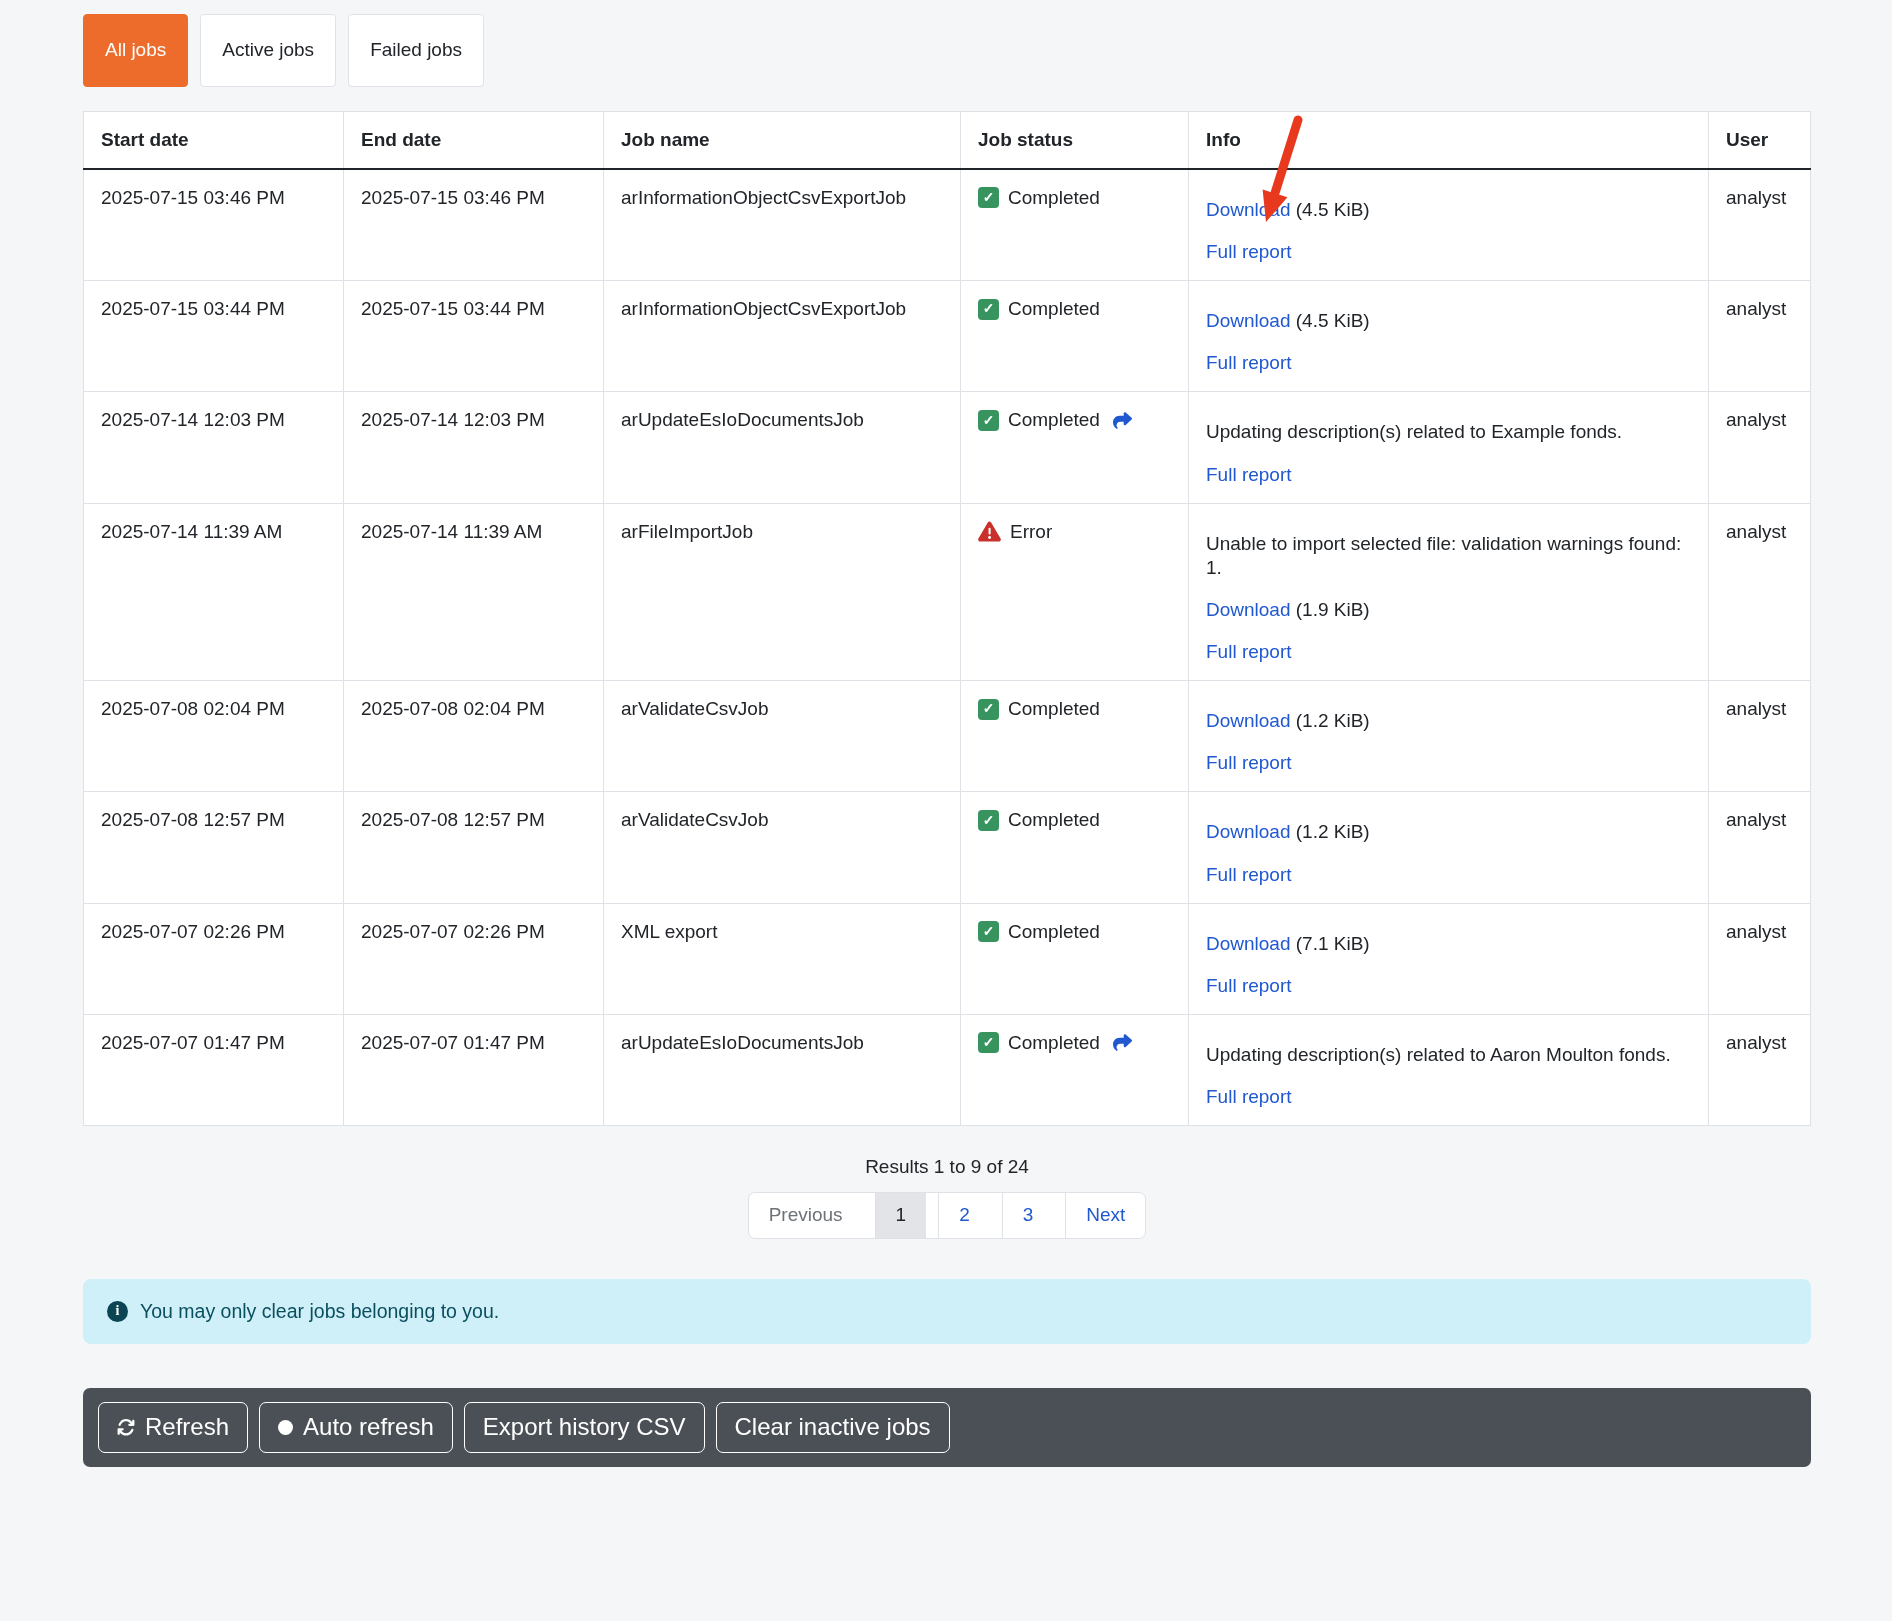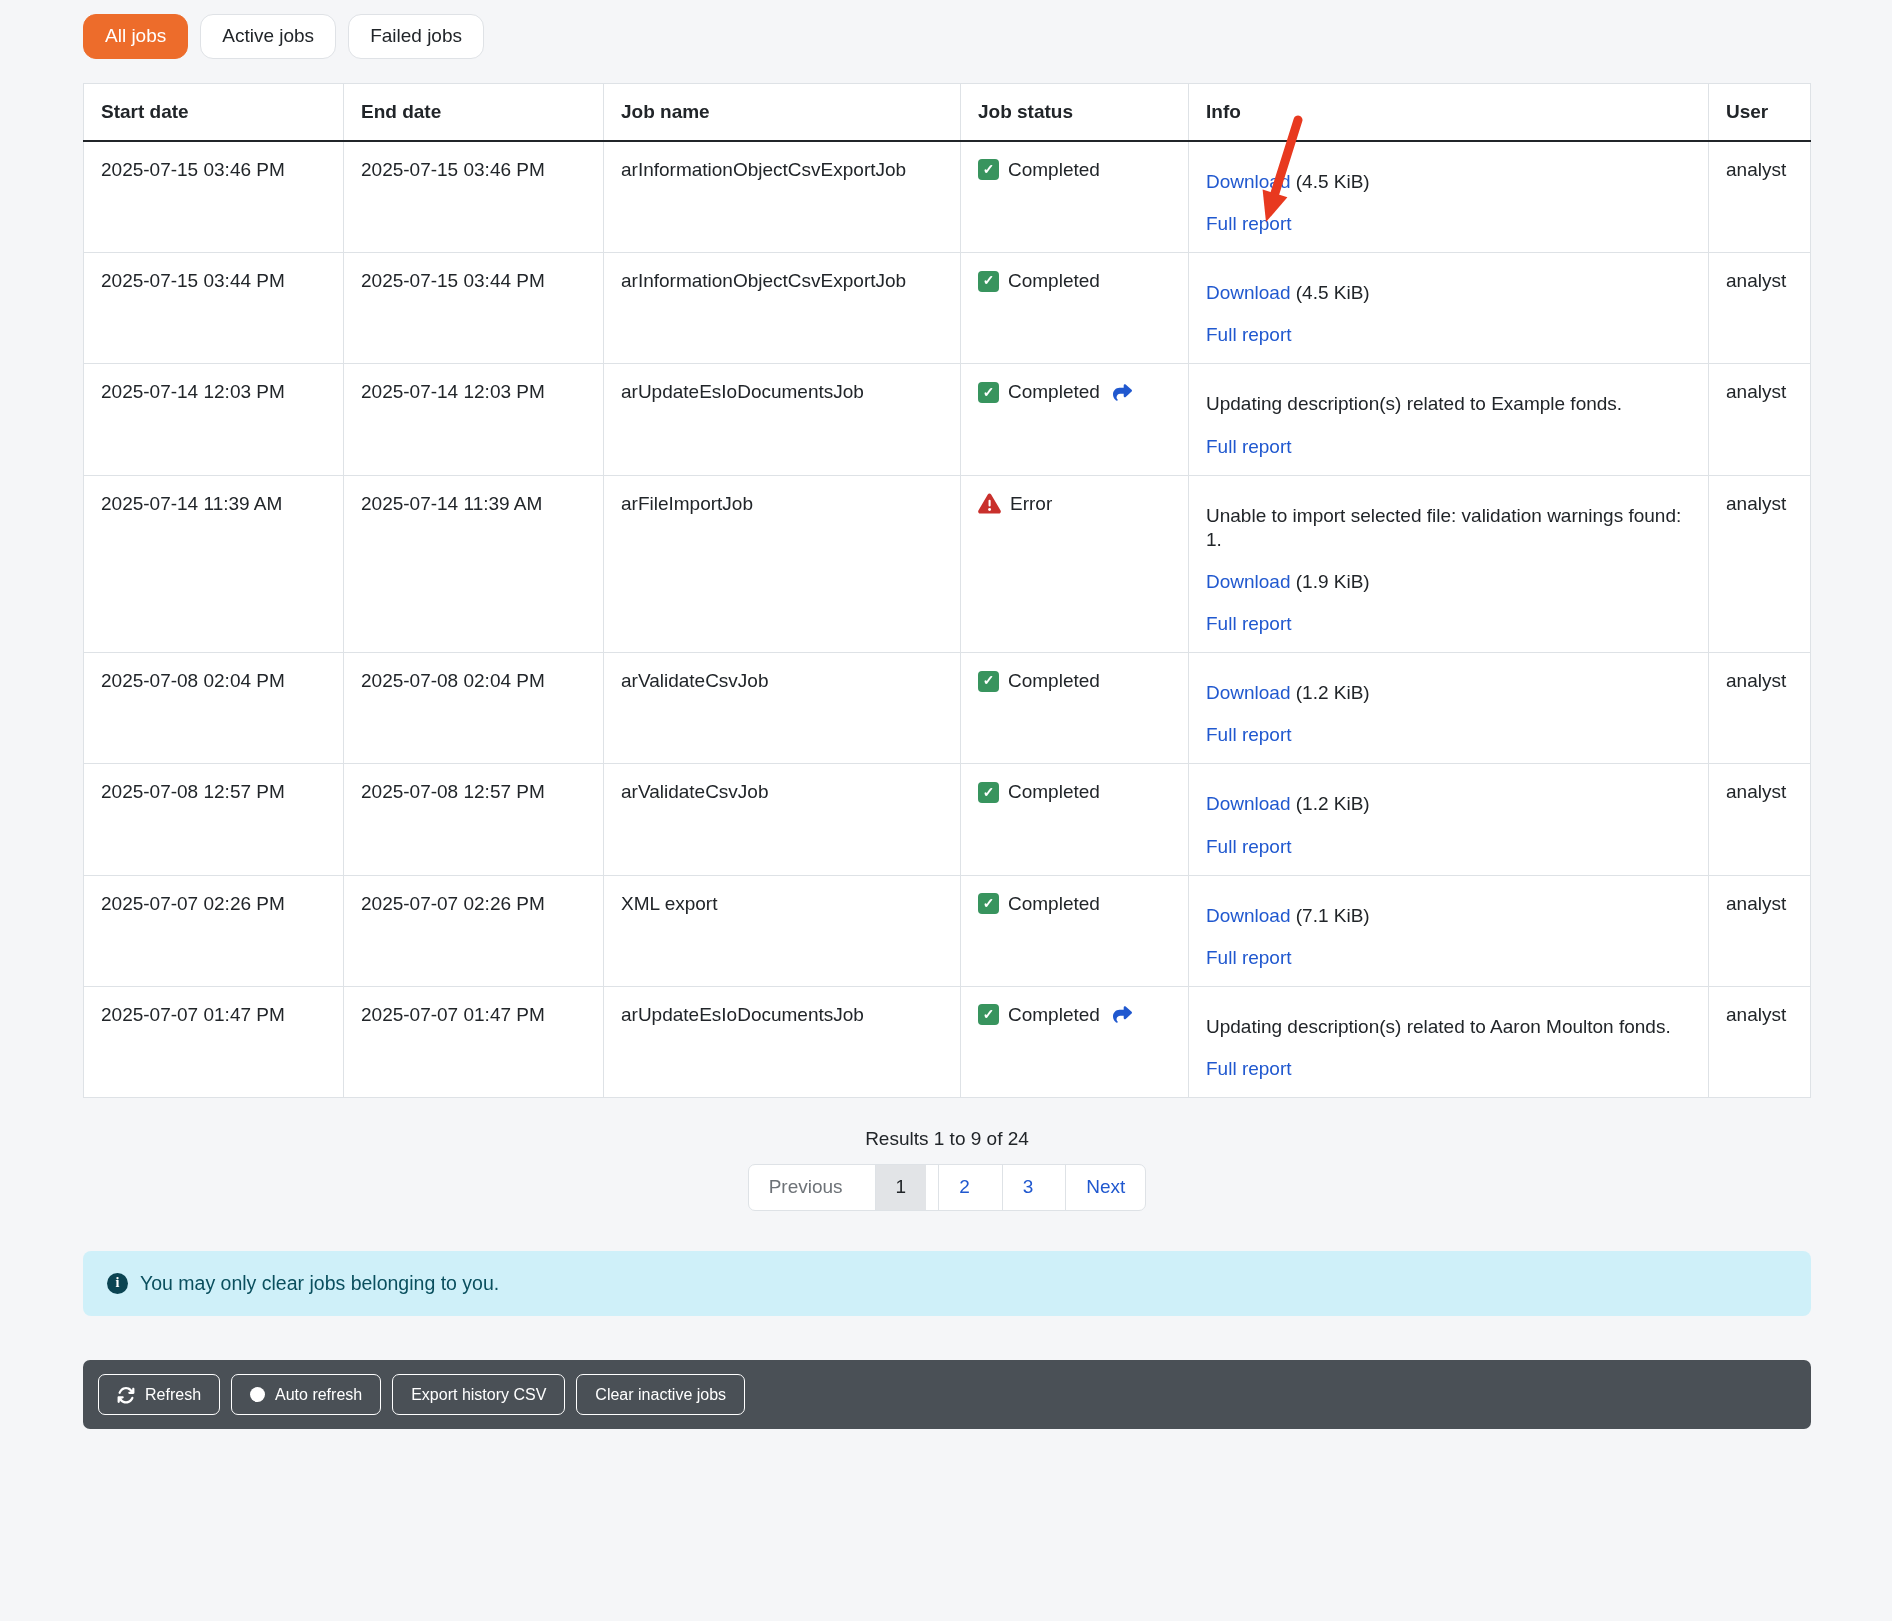--- a/index.html
+++ b/index.html
@@ -15,22 +15,22 @@
   .container { padding:14px 81px 0 83px; }
 
   h1.page-title {
     font-size:39px; font-weight:500; color:#24292f;
     margin:8px 0 24px; line-height:1.2; letter-spacing:-0.3px;
   }
 
   .filter-group { display:flex; gap:12px; margin-bottom:24px; }
   .filter-btn {
     font-family:inherit; font-size:19px; color:#212529;
-    background:#fff; border:1px solid #dfe2e6; border-radius:13px;
-    padding:10px 21px; cursor:pointer; line-height:1.2;
+    background:#fff; border:1px solid #dfe2e6; border-radius:4px;
+    padding:24px 21px; cursor:pointer; line-height:1.2;
   }
   .filter-btn.active { background:#ed6c2b; border-color:#ed6c2b; color:#fff; }
 
   table.jobs-table {
     width:100%; border-collapse:collapse; background:#fff;
     table-layout:fixed; font-size:19px;
   }
   .jobs-table th, .jobs-table td {
     text-align:left; vertical-align:top;
     padding:16px 17px; border:1px solid #dee2e6; line-height:1.27;
@@ -75,21 +75,21 @@
     background:#0b4452; color:#fff; font-weight:700; font-size:14px;
     display:inline-flex; align-items:center; justify-content:center;
     font-family:"Liberation Serif", serif;
   }
 
   .bottom-toolbar {
     margin-top:44px; background:#4a5056; border-radius:7px;
     padding:14px 15px; display:flex; gap:11px;
   }
   .toolbar-btn {
-    font-family:inherit; font-size:16px; color:#fff;
+    font-family:inherit; font-size:24px; color:#fff;
     background:transparent; border:1px solid #fff; border-radius:7px;
     padding:10px 18px; display:inline-flex; align-items:center; gap:10px;
     cursor:pointer; line-height:1.2;
   }
   .record-circle { width:15px; height:15px; border-radius:50%; background:#fff; display:inline-block; }
 
   .annotation-arrow { position:absolute; left:1238px; top:114px; width:80px; height:120px; pointer-events:none; z-index:10; }
 </style>
 </head>
 <body>

